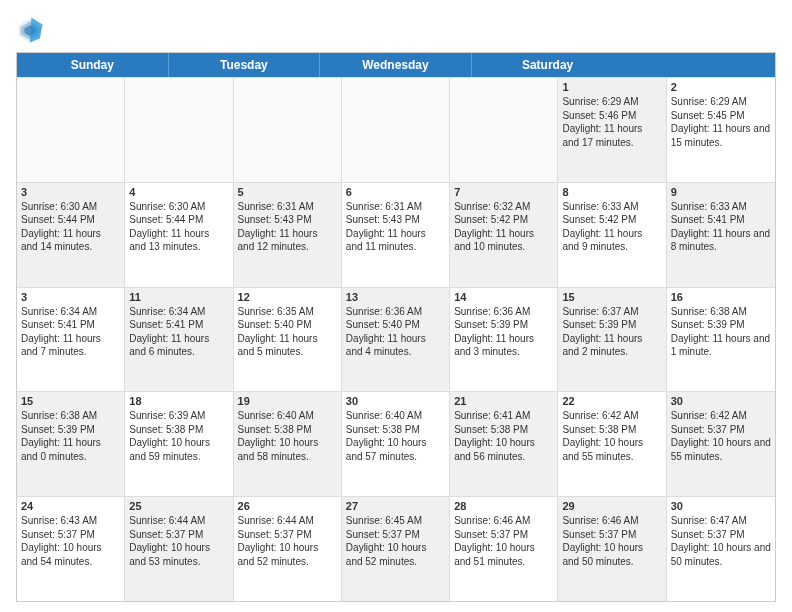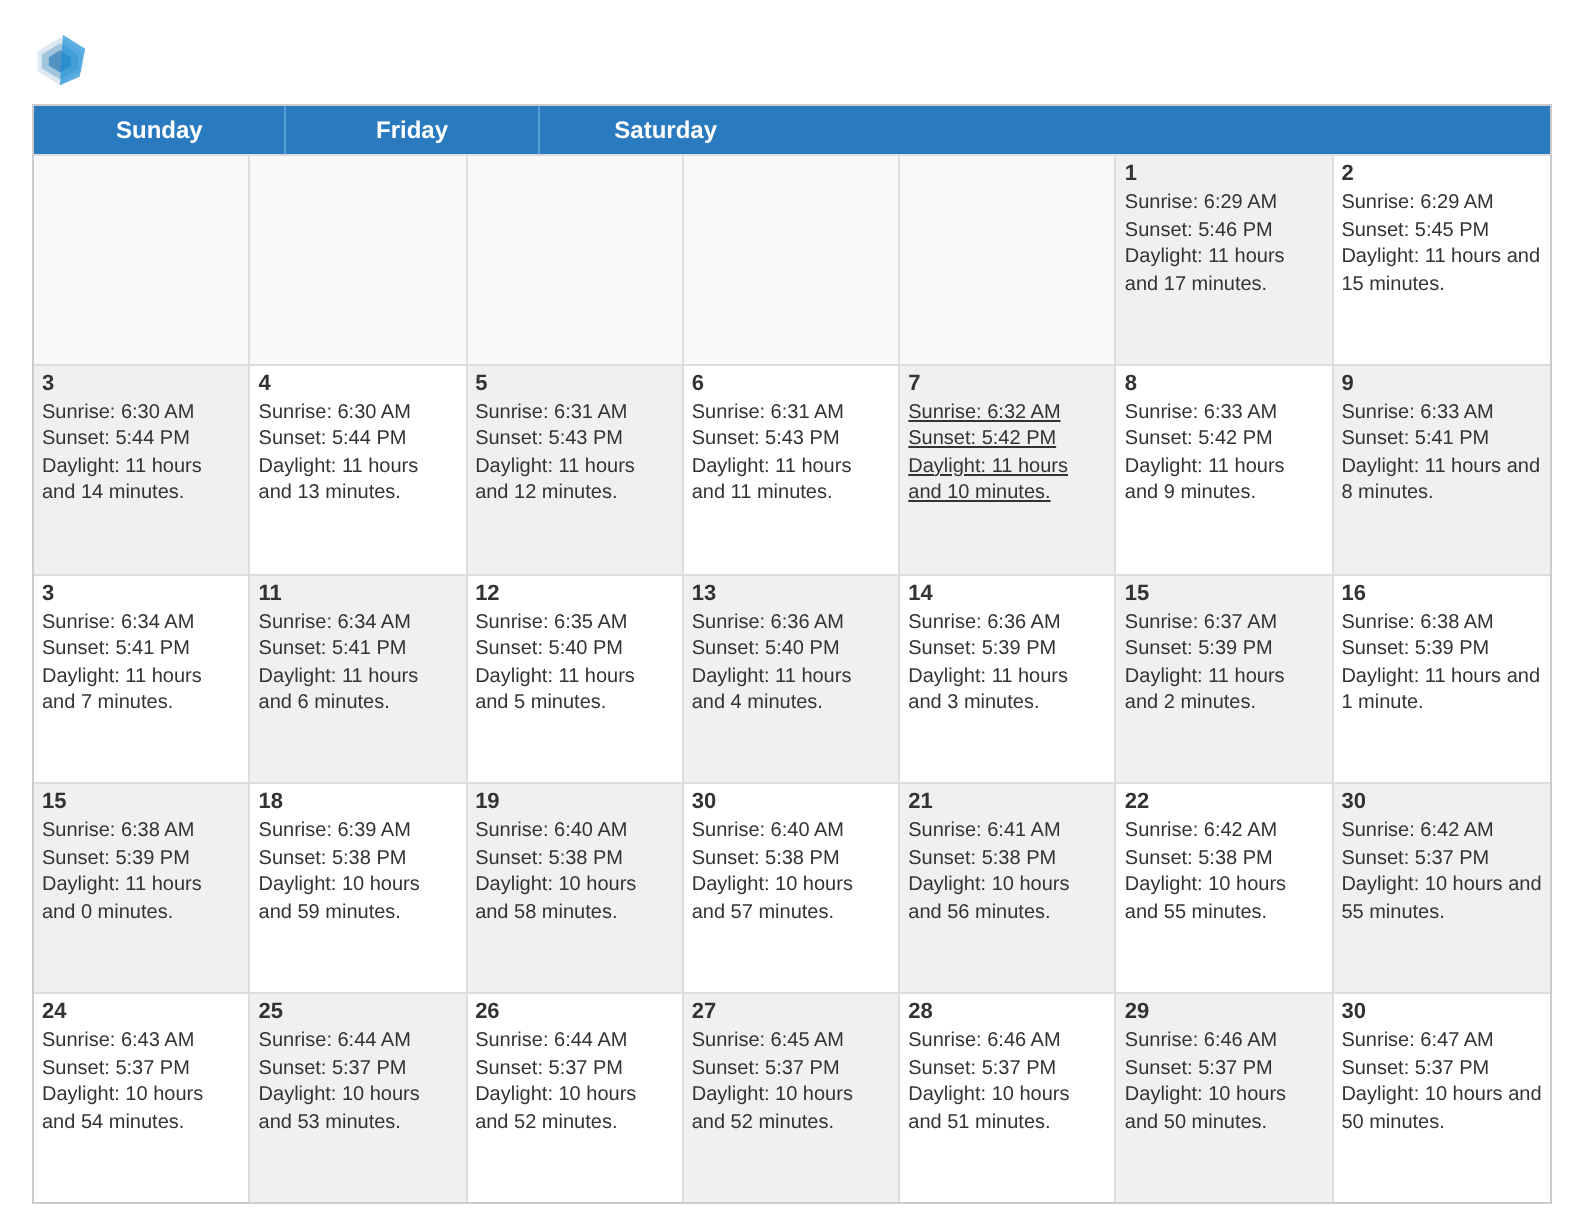--- a/index.html
+++ b/index.html
@@ -52,21 +52,21 @@
       color: #555;
     }
     .calendar {
       flex: 1;
       display: flex;
       flex-direction: column;
       border: 1px solid #ccc;
     }
     .cal-header {
       display: grid;
-      grid-template-columns: repeat(6, 1fr);
+      grid-template-columns: repeat(5, 1fr);
       background: #2a7abf;
     }
     .cal-header-cell {
       color: #fff;
       text-align: center;
       padding: 5px 2px;
       font-size: 12px;
       font-weight: bold;
       border-right: 1px solid #5a9fd4;
     }
@@ -125,21 +125,22 @@
     </div>
     <div class="title-block">
       <div class="month-title"></div>
       <div class="subtitle"></div>
     </div>
   </div>
 
   <div class="calendar">
     <div class="cal-header" id="cal-header-row">
         <div class="cal-header-cell">Sunday</div>
-        <div class="cal-header-cell">Friday</div>
+        <div class="cal-header-cell">Tuesday</div>
+        <div class="cal-header-cell">Wednesday</div>
         <div class="cal-header-cell">Saturday</div>
       </div>
     <div class="cal-body" id="cal-body">
         <div class="cal-row">
           <div class="cal-cell empty"></div>
           <div class="cal-cell empty"></div>
           <div class="cal-cell empty"></div>
           <div class="cal-cell empty"></div>
           <div class="cal-cell empty"></div>
           <div class="cal-cell shaded">
@@ -175,21 +176,21 @@
 Daylight: 11 hours and 12 minutes.</div>
           </div>
           <div class="cal-cell">
             <span class="day-num">6</span>
             <div class="cell-text" style="white-space: pre-line;">Sunrise: 6:31 AM
 Sunset: 5:43 PM
 Daylight: 11 hours and 11 minutes.</div>
           </div>
           <div class="cal-cell shaded">
             <span class="day-num">7</span>
-            <div class="cell-text" style="white-space: pre-line; text-decoration: underline;">Sunrise: 6:32 AM
+            <div class="cell-text" style="white-space: pre-line;">Sunrise: 6:32 AM
 Sunset: 5:42 PM
 Daylight: 11 hours and 10 minutes.</div>
           </div>
           <div class="cal-cell">
             <span class="day-num">8</span>
             <div class="cell-text" style="white-space: pre-line;">Sunrise: 6:33 AM
 Sunset: 5:42 PM
 Daylight: 11 hours and 9 minutes.</div>
           </div>
           <div class="cal-cell shaded">

